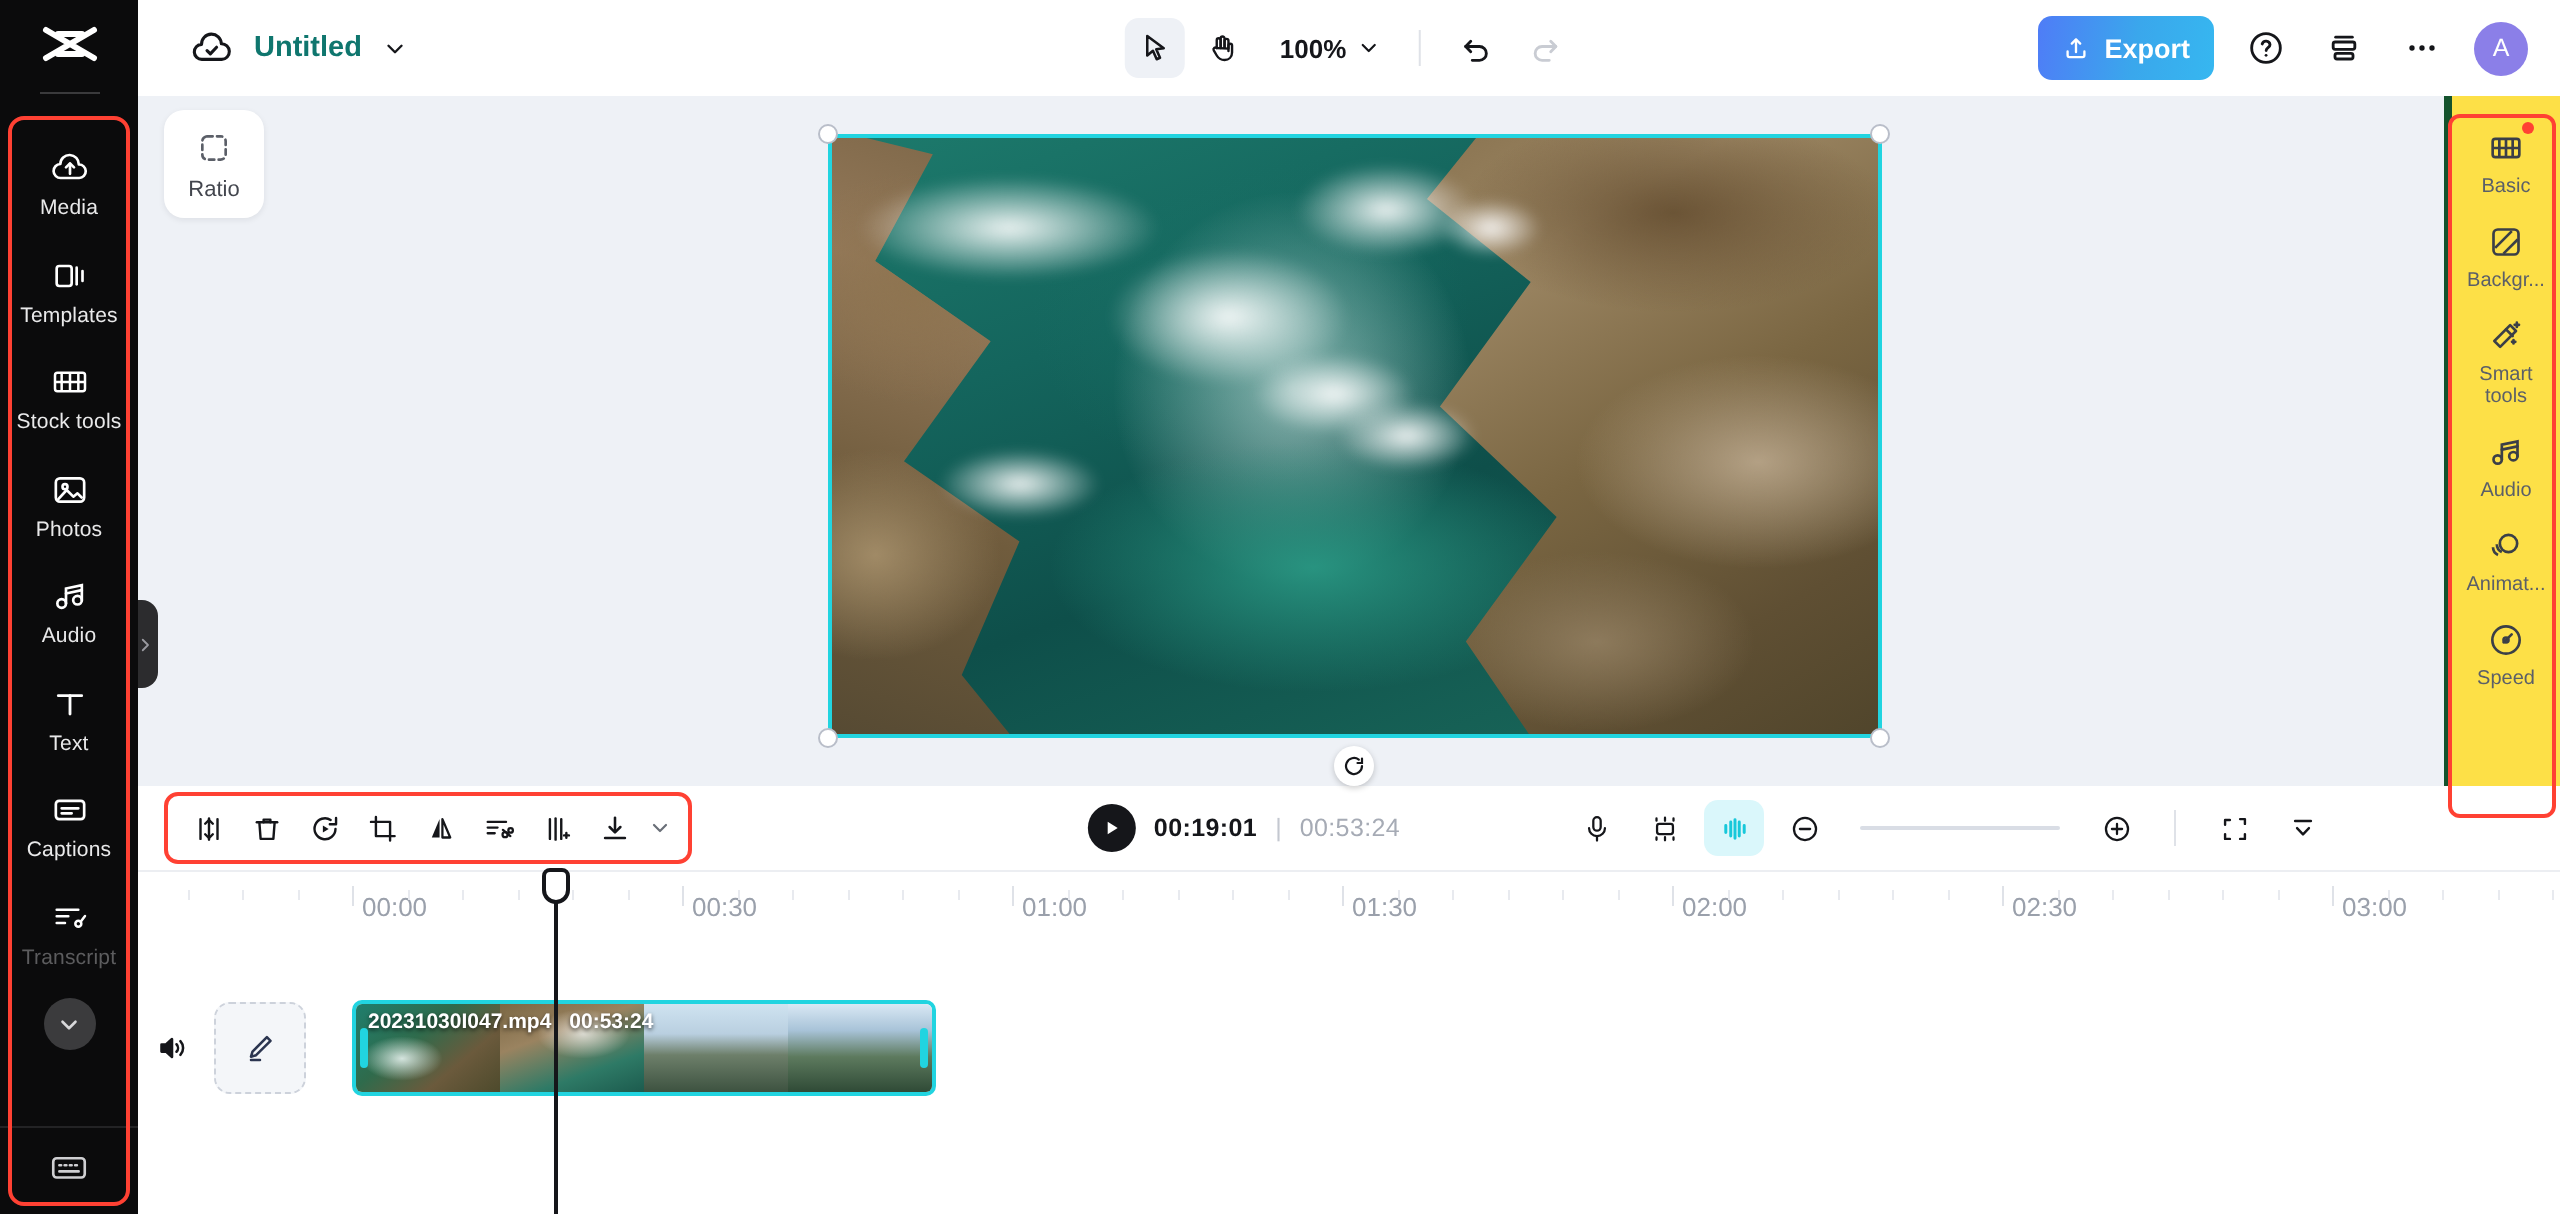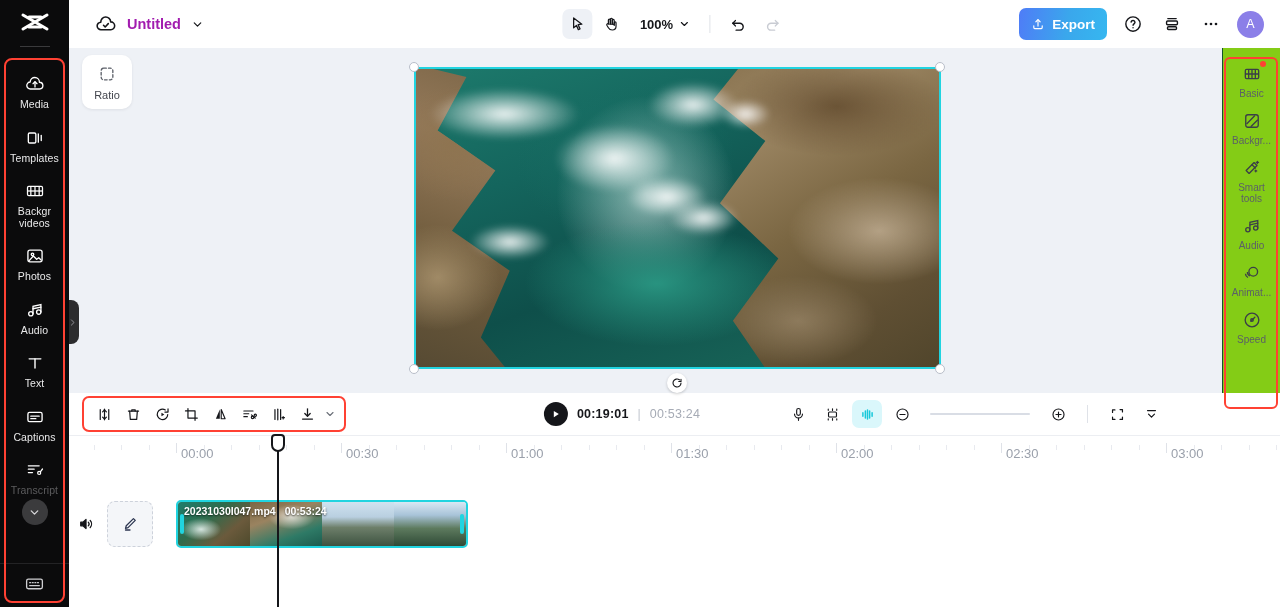--- a/index.html
+++ b/index.html
@@ -52,21 +52,21 @@
     background: #2c2c2e; border-radius: 0 8px 8px 0;
     display: flex; align-items: center; justify-content: center; cursor: pointer; z-index: 25;
   }
 
   
   .topbar {
     position: absolute; left: 69px; top: 0; width: 1211px; height: 48px;
     background: #fff; display: flex; align-items: center; z-index: 20;
   }
   .tb-left { display: flex; align-items: center; gap: 10px; padding-left: 26px; }
-  .proj-title { font-size: 14.5px; font-weight: bold; color: #a21caf; }
+  .proj-title { font-size: 14.5px; font-weight: bold; color: #0f766e; }
   .tb-center {
     position: absolute; left: 50%; transform: translateX(-50%);
     display: flex; align-items: center; gap: 4px;
   }
   .tool-btn {
     width: 30px; height: 30px; border-radius: 7px; display:flex;
     align-items:center; justify-content:center; cursor: pointer; background: transparent; border: none;
   }
   .tool-btn.active { background: #eef1f6; }
   .zoom-sel {
@@ -249,21 +249,21 @@
   }
   .clip-dur { font-weight: bold; }
   .trim {
     position: absolute; top: 50%; transform: translateY(-50%);
     width: 4px; height: 20px; border-radius: 2px; background: #21d4e0; z-index: 4;
   }
 
   
   .right-panel {
     position: absolute; right: 0; top: 48px; width: 58px; height: 345px;
-    background: #84cc16; border-left: 1px solid #14532d; z-index: 15;
+    background: #fde047; border-left: 4px solid #14532d; z-index: 15;
   }
   .rp-outline {
     position: absolute; right: 2px; top: 57px; width: 54px; height: 352px;
     border: 2px solid #ff4133; border-radius: 6px; pointer-events: none; z-index: 35;
   }
   .rp-list { display: flex; flex-direction: column; align-items: center; padding-top: 10px; }
   .rp-item {
     width: 52px; padding: 6px 1px 6px; display: flex; flex-direction: column;
     align-items: center; gap: 4px; cursor: pointer; position: relative;
   }
@@ -315,21 +315,21 @@
       </div>
 
       <div class="nav-item">
         <span class="ico">
           <svg width="20" height="20" viewBox="0 0 24 24" fill="none" stroke="#fff" stroke-width="1.5">
             <rect x="3" y="6.5" width="18" height="11" rx="1.5"></rect>
             <path d="M7 6.5v11M17 6.5v11M12 6.5v11"></path>
             <path d="M3 12h18"></path>
           </svg>
         </span>
-        <span class="lbl">Backgr videos</span>
+        <span class="lbl">Stock tools</span>
       </div>
 
       <div class="nav-item">
         <span class="ico">
           <svg width="20" height="20" viewBox="0 0 24 24" fill="none" stroke="#fff" stroke-width="1.6" stroke-linejoin="round">
             <rect x="3.5" y="5" width="17" height="14" rx="2.5"></rect>
             <circle cx="9" cy="10" r="1.5"></circle>
             <path d="M5 17.5 10 12l4 4 2.5-2 2.5 2.5" stroke-linecap="round"></path>
           </svg>
         </span>

